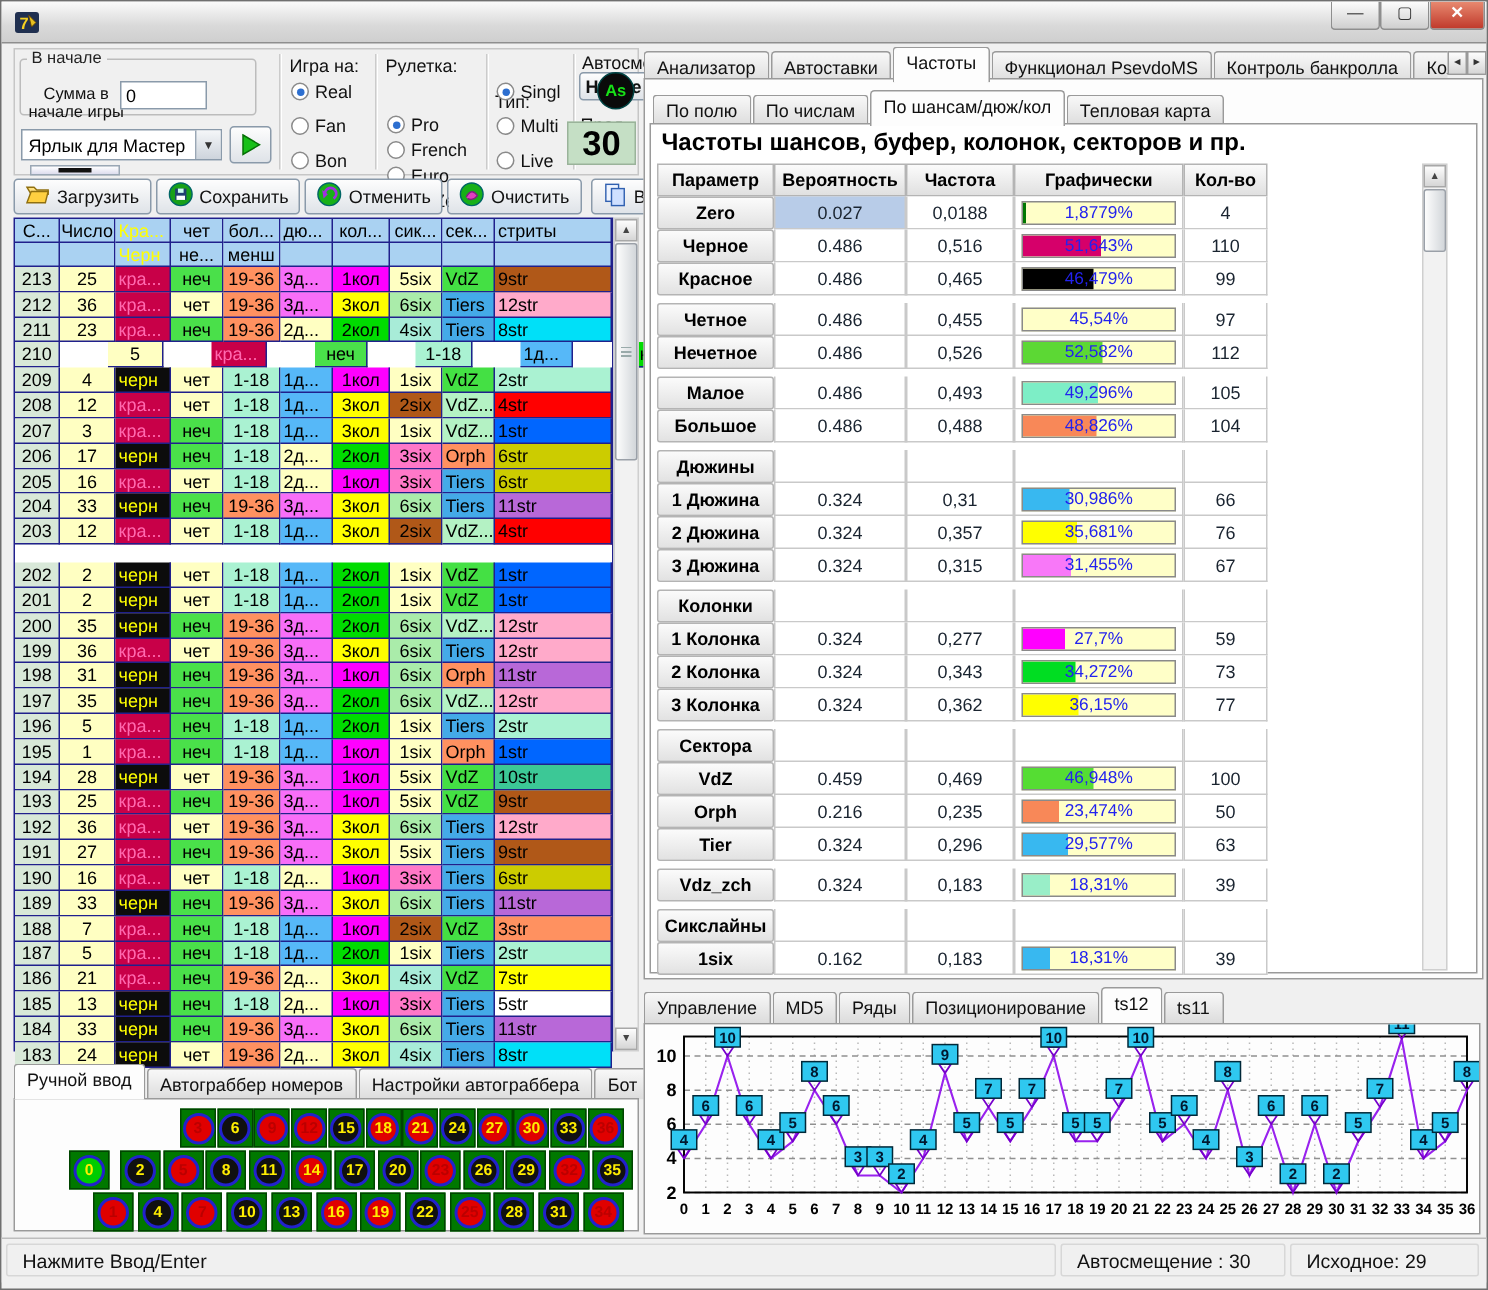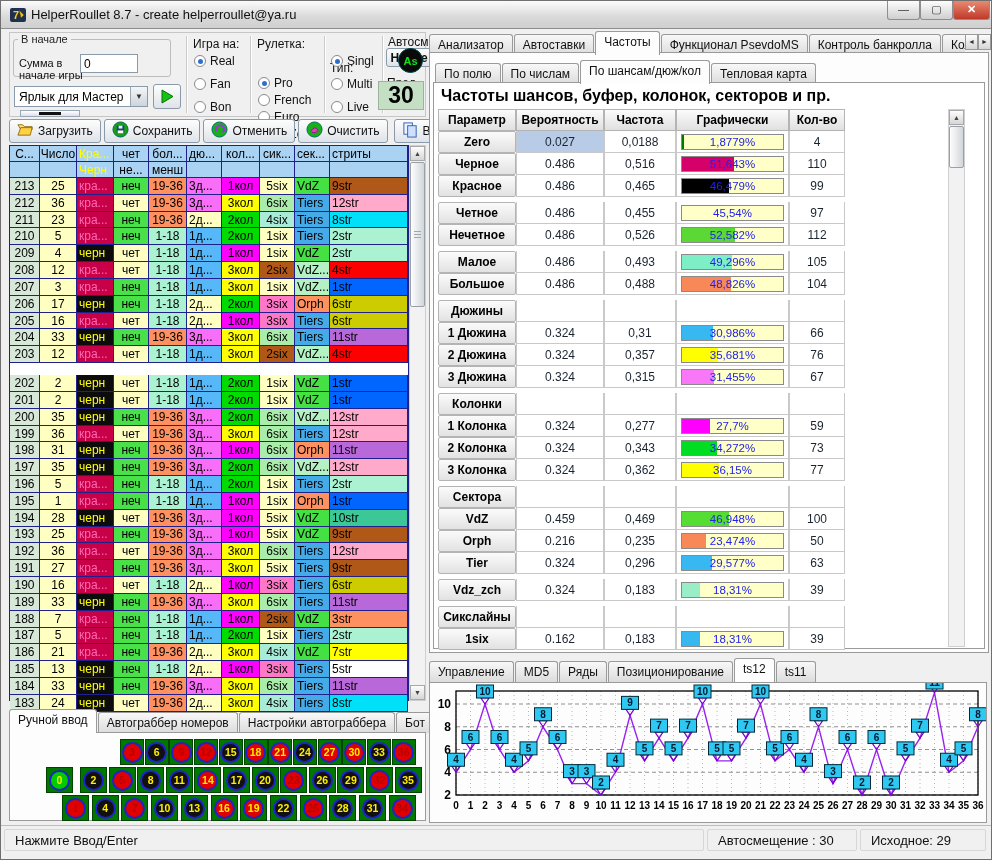--- a/index.html
+++ b/index.html
@@ -18,21 +18,21 @@
   #btn-min{left:886px;width:33px;}
   #btn-max{left:919px;width:33px;}
   #btn-close{left:952px;width:37px;background:linear-gradient(#e88a70,#c0392b);color:#fff;font-weight:bold;}
 
   
   #topctrl{position:absolute;left:8px;top:31px;width:417px;height:85px;
     border:1px solid #c6c6c6;background:#f0f0f0;}
   .vsep{position:absolute;top:3px;bottom:3px;width:2px;border-left:1px solid #cbcbcb;border-right:1px solid #fff;}
   fieldset.grp{position:absolute;border:1px solid #bcbcbc;border-radius:3px;margin:0;padding:0;}
   fieldset.grp legend{font-size:11px;color:#222;padding:0 3px;margin-left:4px;}
-  .small-label{font-size:11px;color:#111;line-height:12px;}
+  .small-label{font-size:11px;color:#111;line-height:12px;text-align:center;}
   .txtinput{border:1px solid #8a9aaa;background:#fff;font-size:12px;padding:1px 3px;font-family:"Liberation Sans",sans-serif;}
   .radio{display:flex;align-items:center;gap:4px;font-size:12px;color:#111;height:14px;}
   .radio .dot{width:12px;height:12px;border-radius:50%;border:1px solid #8a8a8a;background:#fff;position:relative;flex:0 0 12px;}
   .radio.sel .dot::after{content:"";position:absolute;left:2.5px;top:2.5px;width:5px;height:5px;border-radius:50%;background:#2d6fd0;}
   .grouplabel{font-size:12px;color:#111;}
   .pushbtn{border:1px solid #8a9aaa;border-radius:3px;background:linear-gradient(#fdfdfd,#dfe3e8);
     font-size:12px;color:#111;display:flex;align-items:center;justify-content:center;gap:4px;font-family:"Liberation Sans",sans-serif;}
   #combo{position:absolute;left:4px;top:53px;width:134px;height:21px;border:1px solid #8a9aaa;background:#fff;font-size:12px;padding-left:40px;}
   #combo .cval{position:absolute;left:4px;top:3px;white-space:nowrap;overflow:hidden;width:110px;}
   #combo .cbtn{position:absolute;right:0;top:0;width:17px;height:19px;background:linear-gradient(#f4f6f8,#cdd4dc);
@@ -119,21 +119,20 @@
 <div id="window" class="noselect">
 
   <div id="titlebar">
     <div id="app-icon">
       <svg viewBox="0 0 18 18">
           <rect x="1" y="2" width="16" height="14" rx="2" fill="#203050"></rect>
           <text x="4" y="13" font-size="11" font-weight="bold" fill="#f5d020" font-family="Liberation Sans,sans-serif">7</text>
           <path d="M10 4 L15 9 L12 12 Z" fill="#e8c020" stroke="#604000" stroke-width="0.6"></path>
         </svg>
     </div>
-    <span id="title-text">HelperRoullet 8.7 - create helperroullet@ya.ru</span>
     <div class="winbtn" id="btn-min">—</div>
     <div class="winbtn" id="btn-max">▢</div>
     <div class="winbtn" id="btn-close">✕</div>
   </div>
 
   <div id="topctrl">
     <fieldset class="grp" style="left:3px;top:0px;width:158px;height:44px;">
       <legend>В начале</legend>
       <div class="small-label" style="position:absolute;left:5px;top:12px;">
         <div>Сумма в</div>
@@ -311,21 +310,21 @@
         <div class="scell ctr" style="background: rgb(255, 255, 194); color: rgb(0, 0, 0);">23</div>
         <div class="scell" style="background: rgb(200, 0, 72); color: rgb(255, 106, 176);">кра...</div>
         <div class="scell ctr" style="background: rgb(74, 224, 74); color: rgb(0, 0, 0);">неч</div>
         <div class="scell ctr" style="background: rgb(255, 145, 96); color: rgb(0, 0, 0);">19-36</div>
         <div class="scell" style="background: rgb(255, 255, 194); color: rgb(0, 0, 0);">2д...</div>
         <div class="scell ctr" style="background: rgb(0, 220, 0); color: rgb(0, 0, 0);">2кол</div>
         <div class="scell ctr" style="background: rgb(168, 236, 216); color: rgb(0, 0, 0);">4six</div>
         <div class="scell" style="background: rgb(68, 170, 232); color: rgb(0, 0, 0);">Tiers</div>
         <div class="scell" style="background: rgb(0, 224, 248); color: rgb(0, 0, 0);">8str</div>
       </div>
-      <div class="srow" style="height: 16.8387px;">
+      <div class="srow" style="height: 16.8387px; gap: 32px;">
         <div class="scell ctr" style="background: rgb(216, 232, 216); color: rgb(0, 0, 0);">210</div>
         <div class="scell ctr" style="background: rgb(255, 255, 194); color: rgb(0, 0, 0);">5</div>
         <div class="scell" style="background: rgb(200, 0, 72); color: rgb(255, 106, 176);">кра...</div>
         <div class="scell ctr" style="background: rgb(74, 224, 74); color: rgb(0, 0, 0);">неч</div>
         <div class="scell ctr" style="background: rgb(170, 242, 210); color: rgb(0, 0, 0);">1-18</div>
         <div class="scell" style="background: rgb(86, 184, 248); color: rgb(0, 0, 0);">1д...</div>
         <div class="scell ctr" style="background: rgb(0, 220, 0); color: rgb(0, 0, 0);">2кол</div>
         <div class="scell ctr" style="background: rgb(255, 255, 194); color: rgb(0, 0, 0);">1six</div>
         <div class="scell" style="background: rgb(68, 170, 232); color: rgb(0, 0, 0);">Tiers</div>
         <div class="scell" style="background: rgb(170, 242, 210); color: rgb(0, 0, 0);">2str</div>

